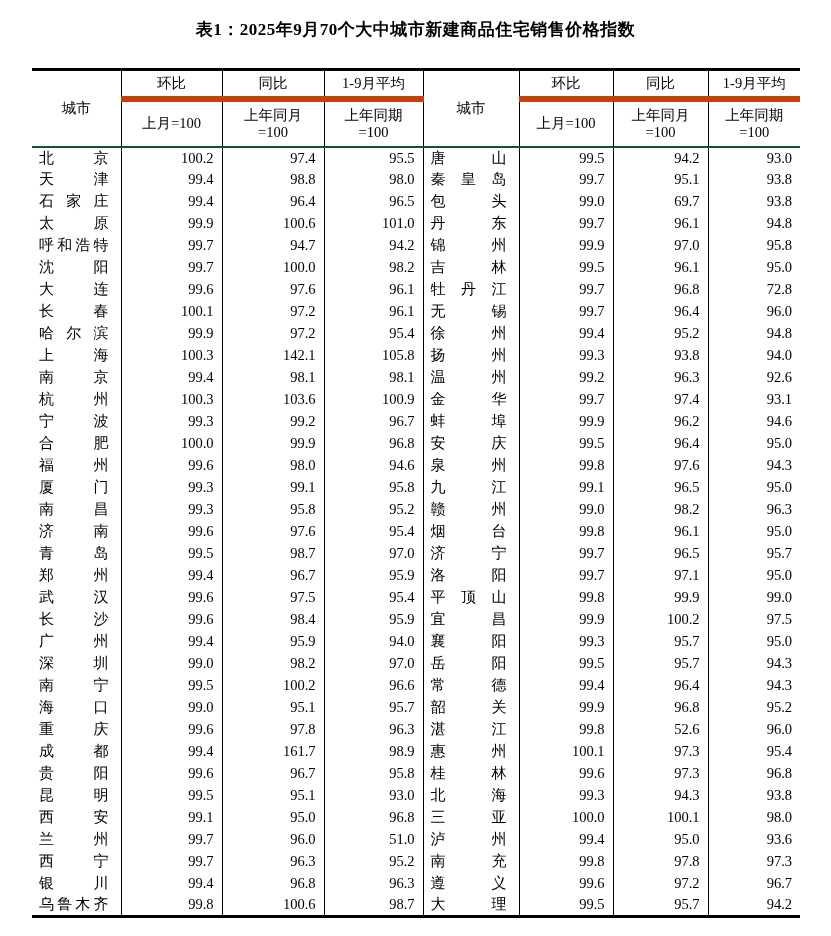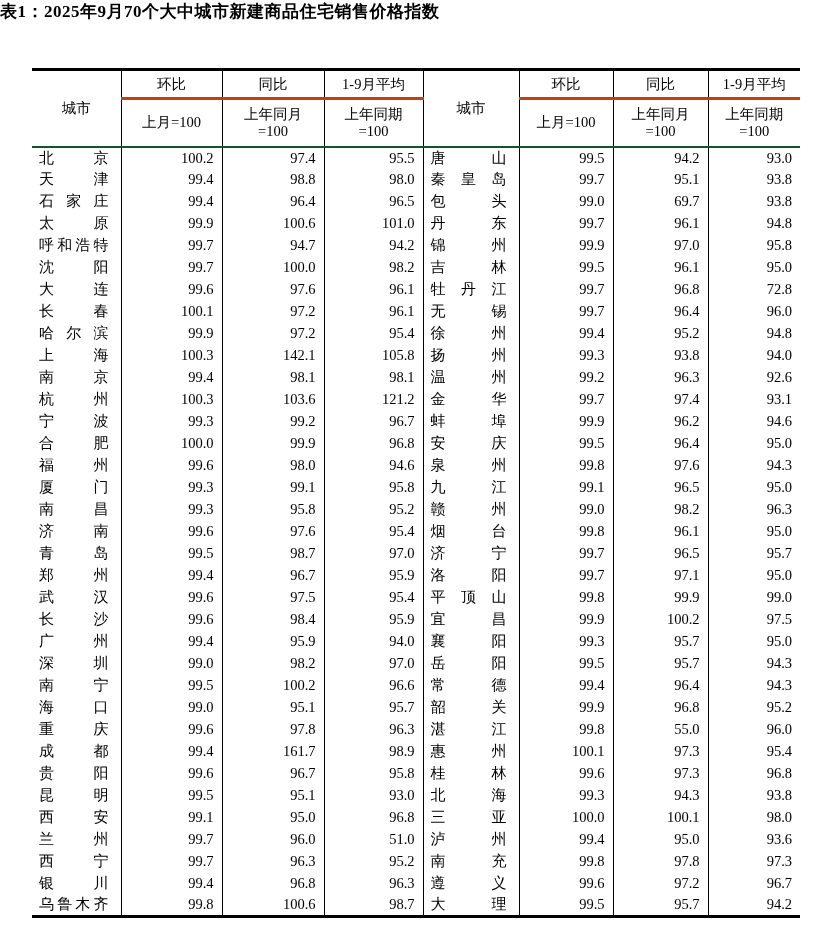--- a/index.html
+++ b/index.html
@@ -11,23 +11,24 @@
     position: relative;
     width: 831px;
     height: 936px;
     background: #ffffff;
     color: #000000;
     font-family: "Liberation Serif", "DejaVu Serif", serif;
     overflow: hidden;
   }
   .title {
     position: absolute;
-    top: 0;
+    top: 18px;
     left: 0;
     width: 831px;
+    text-align: center;
     font-size: 17px;
     font-weight: bold;
     letter-spacing: 0.5px;
     margin: 0;
   }
   table.idx {
     position: absolute;
     top: 68px;
     left: 32px;
     width: 768px;
@@ -51,21 +52,21 @@
     border-right: 1px solid #000;
     padding: 0;
     font-weight: normal;
     vertical-align: middle;
   }
   .edge-l { border-left: none !important; }
   .edge-r { border-right: none !important; }
 
   thead tr.h1 { height: 29px; }
   thead tr.h2 { height: 48px; }
-  thead tr.h1 th.sub { border-bottom: 3px solid #c2410c; margin-left: 16px; }
+  thead tr.h1 th.sub { border-bottom: 6px solid #c2410c; margin-left: 16px; }
   thead tr.h2 th, thead th.city-th { border-bottom: 2px solid #14532d; }
   thead th {
     text-align: center;
     font-size: 14.5px;
     line-height: 17px;
     white-space: pre-line;
   }
   tbody tr { height: 22px; }
   tbody td.city { font-size: 15px; }
   tbody td.city > span {
@@ -350,21 +351,21 @@
         </tr>
         <tr>
           <td class="city edge-l">
             <span>
               <span>杭</span>
               <span>州</span>
             </span>
           </td>
           <td class="num">100.3</td>
           <td class="num">103.6</td>
-          <td class="num">121.2</td>
+          <td class="num">100.9</td>
           <td class="city">
             <span>
               <span>金</span>
               <span>华</span>
             </span>
           </td>
           <td class="num">99.7</td>
           <td class="num">97.4</td>
           <td class="num edge-r">93.1</td>
         </tr>
@@ -659,21 +660,21 @@
           <td class="num">99.6</td>
           <td class="num">97.8</td>
           <td class="num">96.3</td>
           <td class="city">
             <span>
               <span>湛</span>
               <span>江</span>
             </span>
           </td>
           <td class="num">99.8</td>
-          <td class="num">55.0</td>
+          <td class="num">52.6</td>
           <td class="num edge-r">96.0</td>
         </tr>
         <tr>
           <td class="city edge-l">
             <span>
               <span>成</span>
               <span>都</span>
             </span>
           </td>
           <td class="num">99.4</td>

